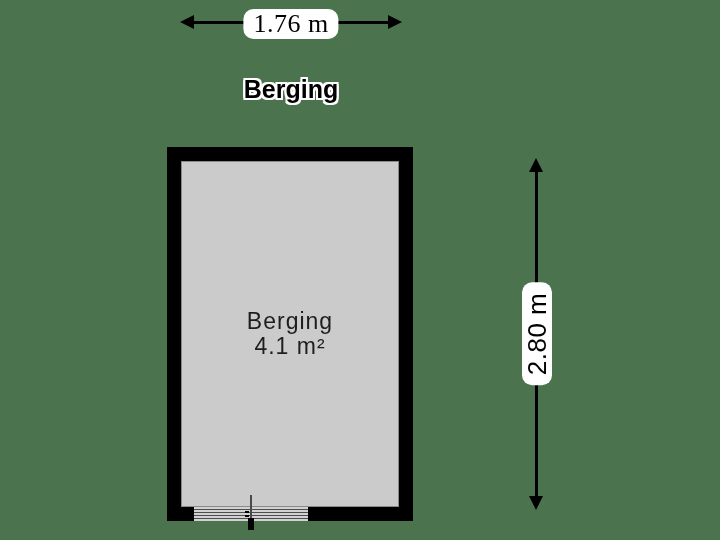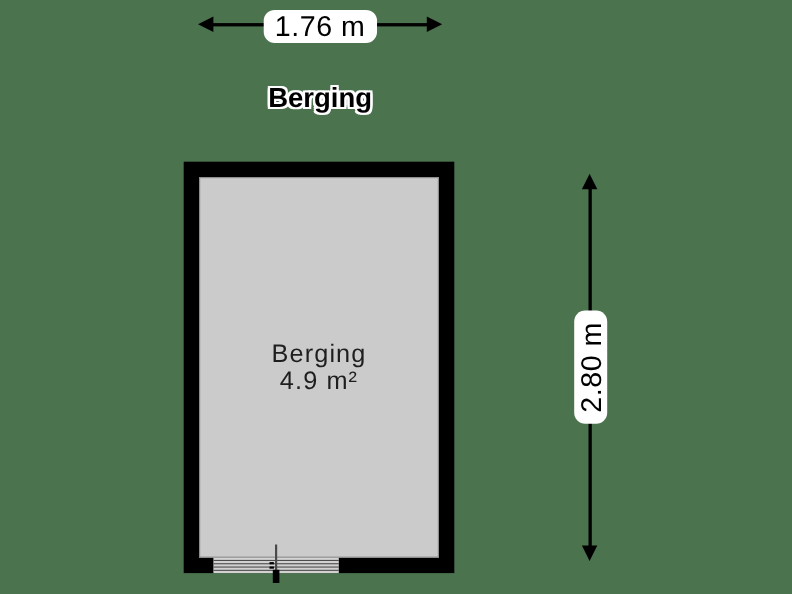--- a/index.html
+++ b/index.html
@@ -14,20 +14,21 @@
     background: var(--background, #4A734E);
     overflow: hidden;
   }
 
   
   .h-dim {
     position: absolute;
     left: 180px; top: 10px;
     width: 222px; height: 27px;
     color: var(--wall, #000);
+    font-family: Liberation Serif, serif;
   }
   .h-dim .dim-line {
     position: absolute;
     left: 8px; right: 8px; top: 11px;
     height: 3px;
     background: currentColor;
   }
   .h-dim .arrow-w {
     position: absolute;
     left: 0; top: 5px;
@@ -191,21 +192,21 @@
     <div class="arrow-w"></div>
     <div class="arrow-e"></div>
     <div class="dim-pill">1.76 m</div>
   </div>
 
   <div class="plan-title">Berging</div>
 
   <div class="room">
     <div class="floor">
       <div class="room-label">Berging</div>
-      <div class="room-label">4.9 m²</div>
+      <div class="room-label">4.1 m²</div>
     </div>
     <div class="threshold">
       <div class="t-line t1"></div>
       <div class="t-line t2"></div>
       <div class="t-line t3"></div>
       <div class="t-line t4"></div>
     </div>
     <div class="door-marker">
       <div class="dm-line"></div>
       <div class="dm-nub"></div>

